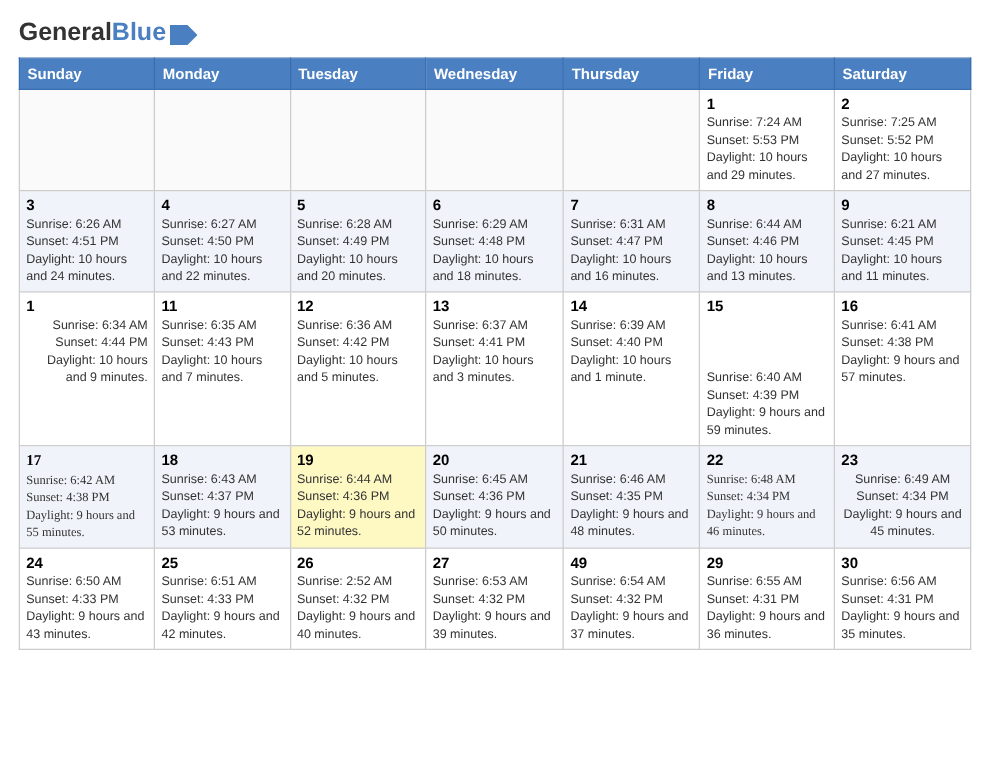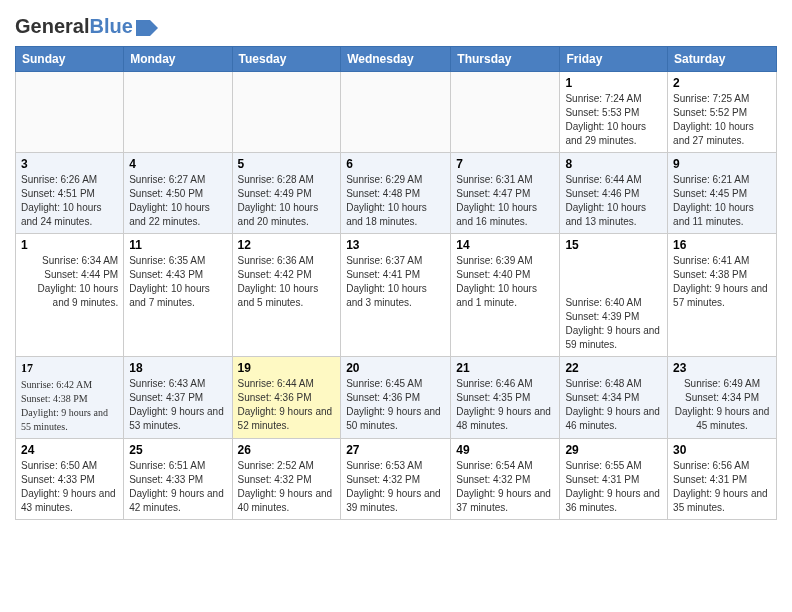--- a/index.html
+++ b/index.html
@@ -243,21 +243,21 @@
 Daylight: 9 hours and 50 minutes.</div>
         </td>
         <td style="background: rgb(240, 244, 250);">
           <div class="day-num">21</div>
           <div class="day-info" style="white-space: pre-line;">Sunrise: 6:46 AM
 Sunset: 4:35 PM
 Daylight: 9 hours and 48 minutes.</div>
         </td>
         <td style="background: rgb(240, 244, 250);">
           <div class="day-num">22</div>
-          <div class="day-info" style="white-space: pre-line;">Sunrise: 6:48 AM
+          <div class="day-info" style="white-space: pre-line; font-family: Liberation Serif, serif;">Sunrise: 6:48 AM
 Sunset: 4:34 PM
 Daylight: 9 hours and 46 minutes.</div>
         </td>
         <td style="background: rgb(240, 244, 250);">
           <div class="day-num">23</div>
           <div class="day-info" style="white-space: pre-line; text-align: center;">Sunrise: 6:49 AM
 Sunset: 4:34 PM
 Daylight: 9 hours and 45 minutes.</div>
         </td>
       </tr>

